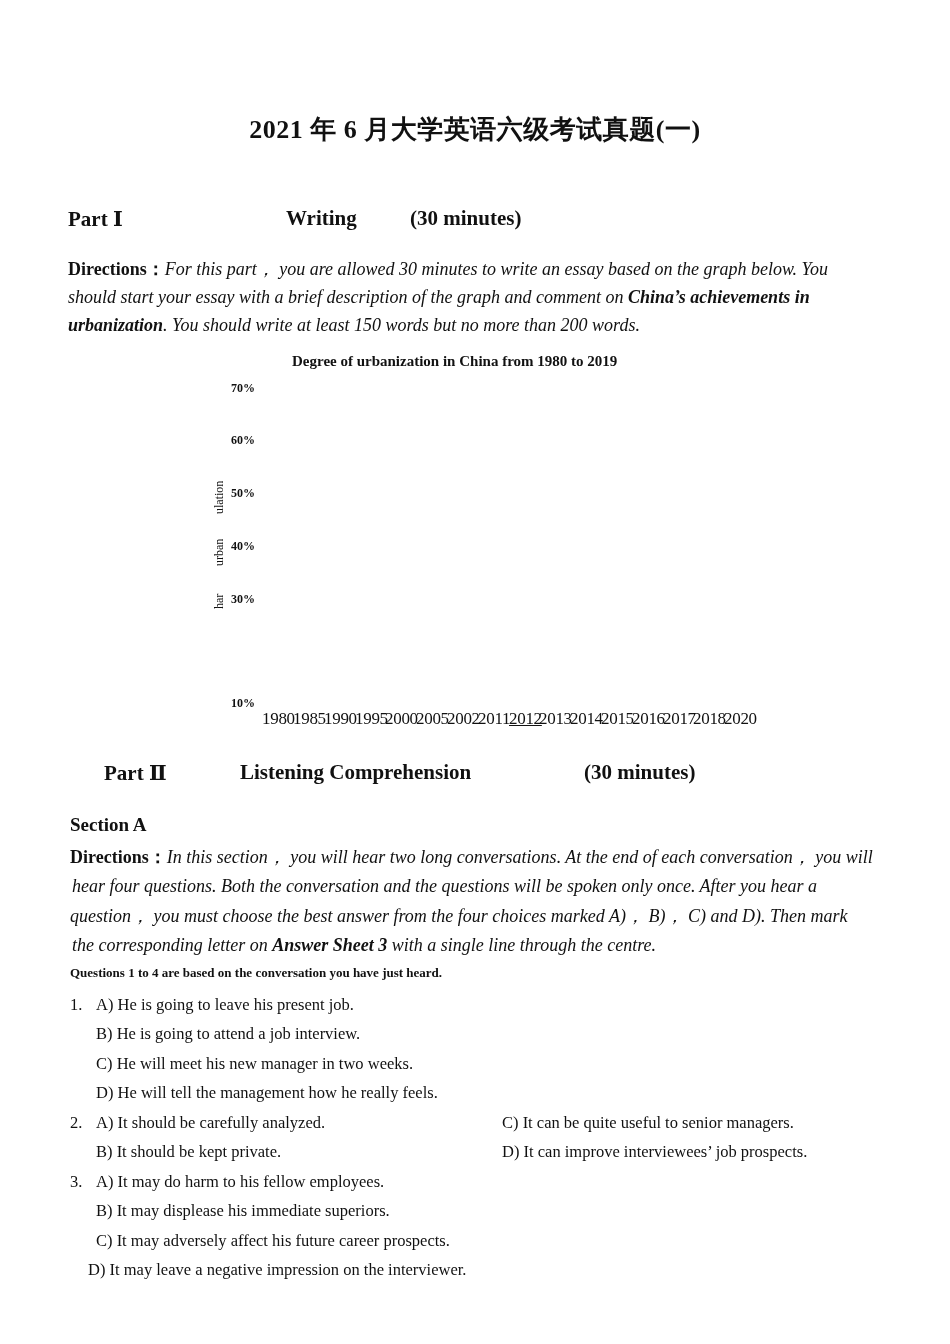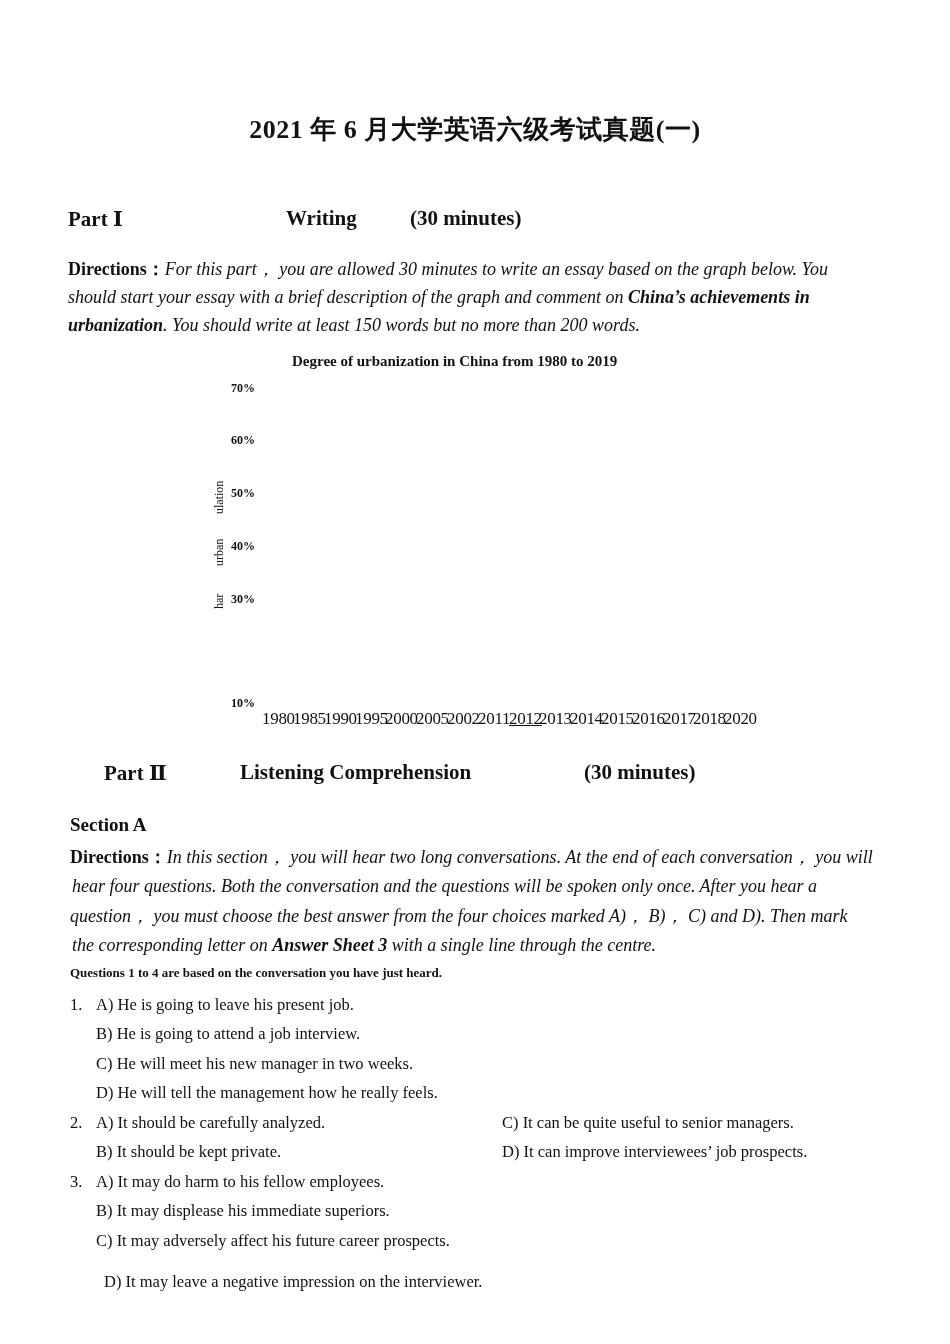--- a/index.html
+++ b/index.html
@@ -111,14 +111,14 @@
   <div class="abs opt" style="left:96px; top:1142px;">B) It should be kept private.</div>
   <div class="abs opt" style="left:502px; top:1113px;">C) It can be quite useful to senior managers.</div>
   <div class="abs opt" style="left:502px; top:1142px;">D) It can improve interviewees’ job prospects.</div>
 </div>
 
 <div>
   <div class="abs opt" style="left:70px; top:1172px;">3.</div>
   <div class="abs opt" style="left:96px; top:1172px;">A) It may do harm to his fellow employees.</div>
   <div class="abs opt" style="left:96px; top:1201px;">B) It may displease his immediate superiors.</div>
   <div class="abs opt" style="left:96px; top:1231px;">C) It may adversely affect his future career prospects.</div>
-  <div class="abs opt" style="left:104px; top:1260px;margin-top:12px;">D) It may leave a negative impression on the interviewer.</div>
+  <div class="abs opt" style="left:88px; top:1260px;">D) It may leave a negative impression on the interviewer.</div>
 </div>
 
 </body></html>

